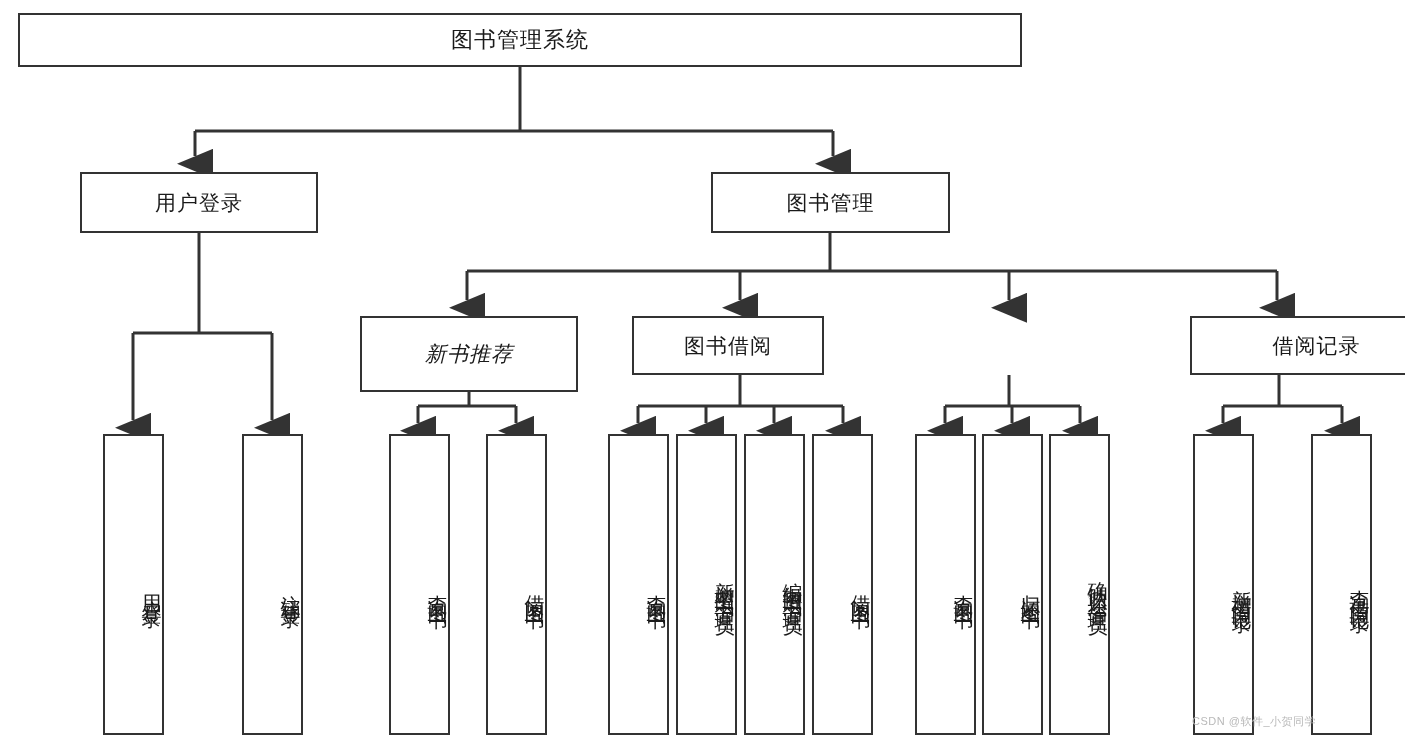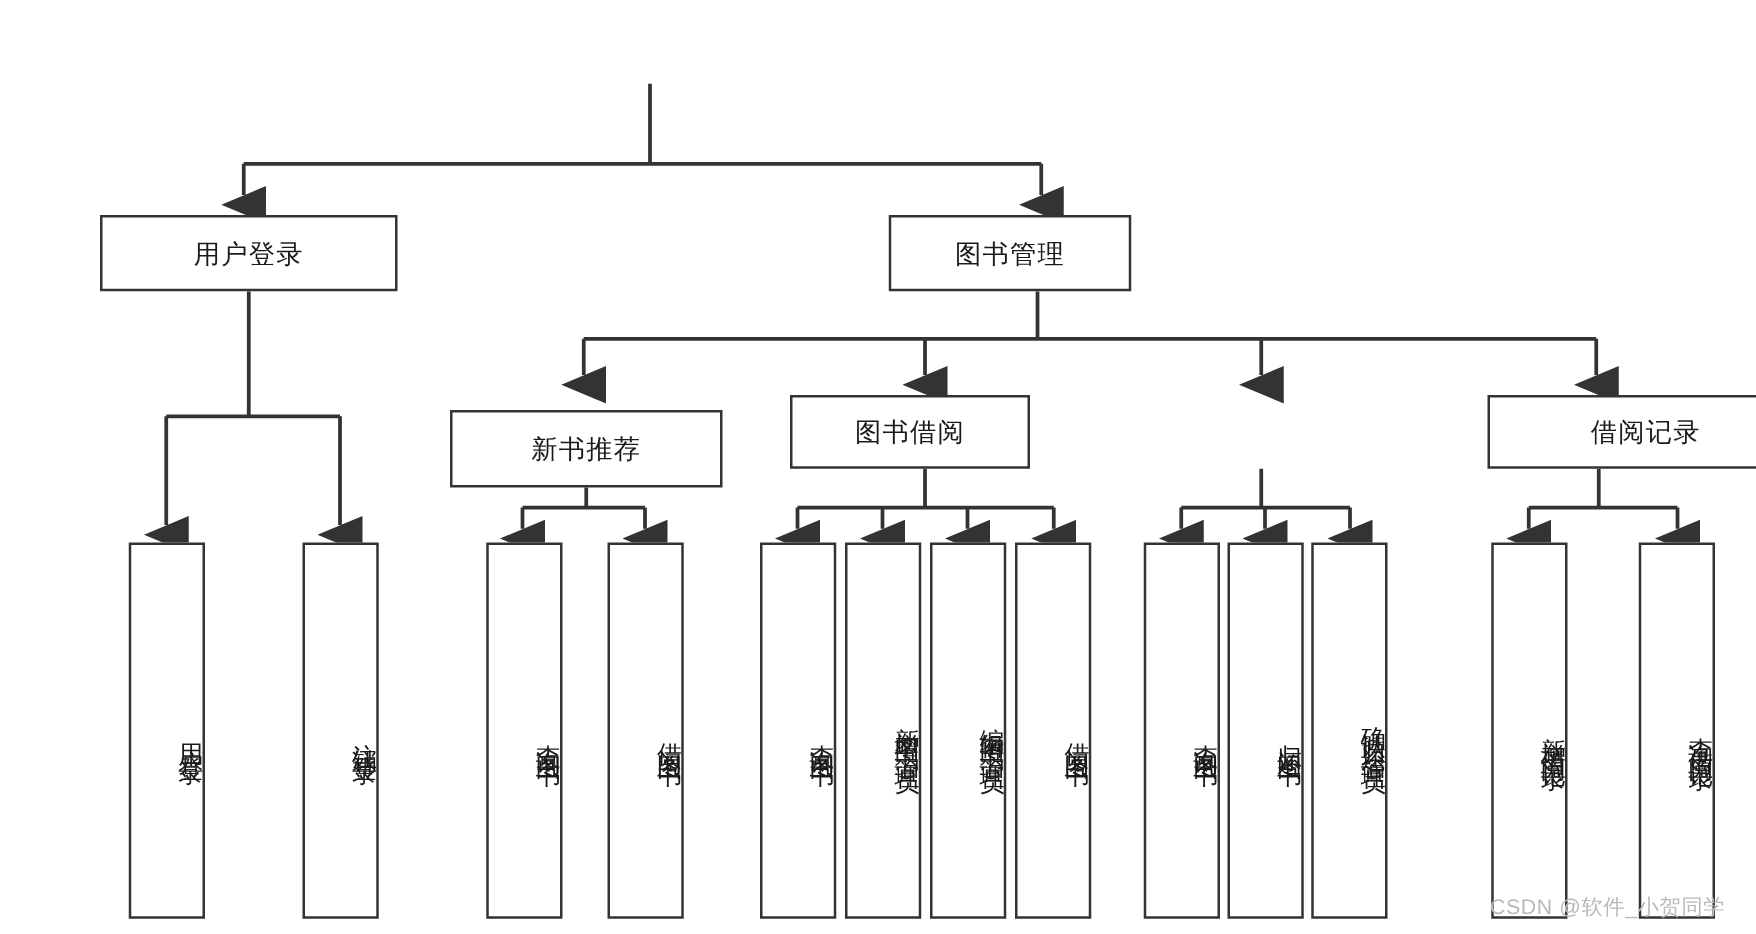--- a/index.html
+++ b/index.html
@@ -52,21 +52,21 @@
     padding-top: 8px;
     align-items: flex-start;
     justify-content: center;
   }
   .node-v .vlabel {
     writing-mode: vertical-rl;
     text-orientation: upright;
   }
   .watermark {
     position: absolute;
-    font-size: 17px;
+    font-size: 11px;
     color: #b9b9b9;
     white-space: nowrap;
     letter-spacing: 0.5px;
   }
 </style>
 </head>
 <body>
 
 <div id="canvas">
 
@@ -113,29 +113,32 @@
       <path d="M1012,406 L1012,423" marker-end="url(#arrow)"></path>
       <path d="M1080,406 L1080,423" marker-end="url(#arrow)"></path>
 
       <path d="M1279,375 L1279,406"></path>
       <path d="M1223,406 L1342,406"></path>
       <path d="M1223,406 L1223,423" marker-end="url(#arrow)"></path>
       <path d="M1342,406 L1342,423" marker-end="url(#arrow)"></path>
     </g>
   </svg>
 
+  <div class="node node-root" style="left:18px; top:13px; width:1004px; height:54px;">
+    <span>图书管理系统</span>
+  </div>
 
   <div class="node node-h" style="left:80px; top:172px; width:238px; height:61px;">
     <span>用户登录</span>
   </div>
-  <div class="node node-h" style="left:711px; top:172px; width:194px; height:61px;">
+  <div class="node node-h" style="left:711px; top:172px; width:239px; height:61px;">
     <span>图书管理</span>
   </div>
 
-  <div class="node node-h" style="left:360px; top:328px; width:218px; height:62px;">
+  <div class="node node-h" style="left:360px; top:316px; width:218px; height:76px;font-style:italic;">
     <span>新书推荐</span>
   </div>
   <div class="node node-h" style="left:632px; top:316px; width:192px; height:59px;">
     <span>图书借阅</span>
   </div>
   <div class="node node-h" style="left:1170px; top:316px; width:253px; height:59px;margin-left:20px;">
     <span>借阅记录</span>
   </div>
 
   <div class="node node-v" style="left:103px; top:434px; width:61px; height:301px;">

